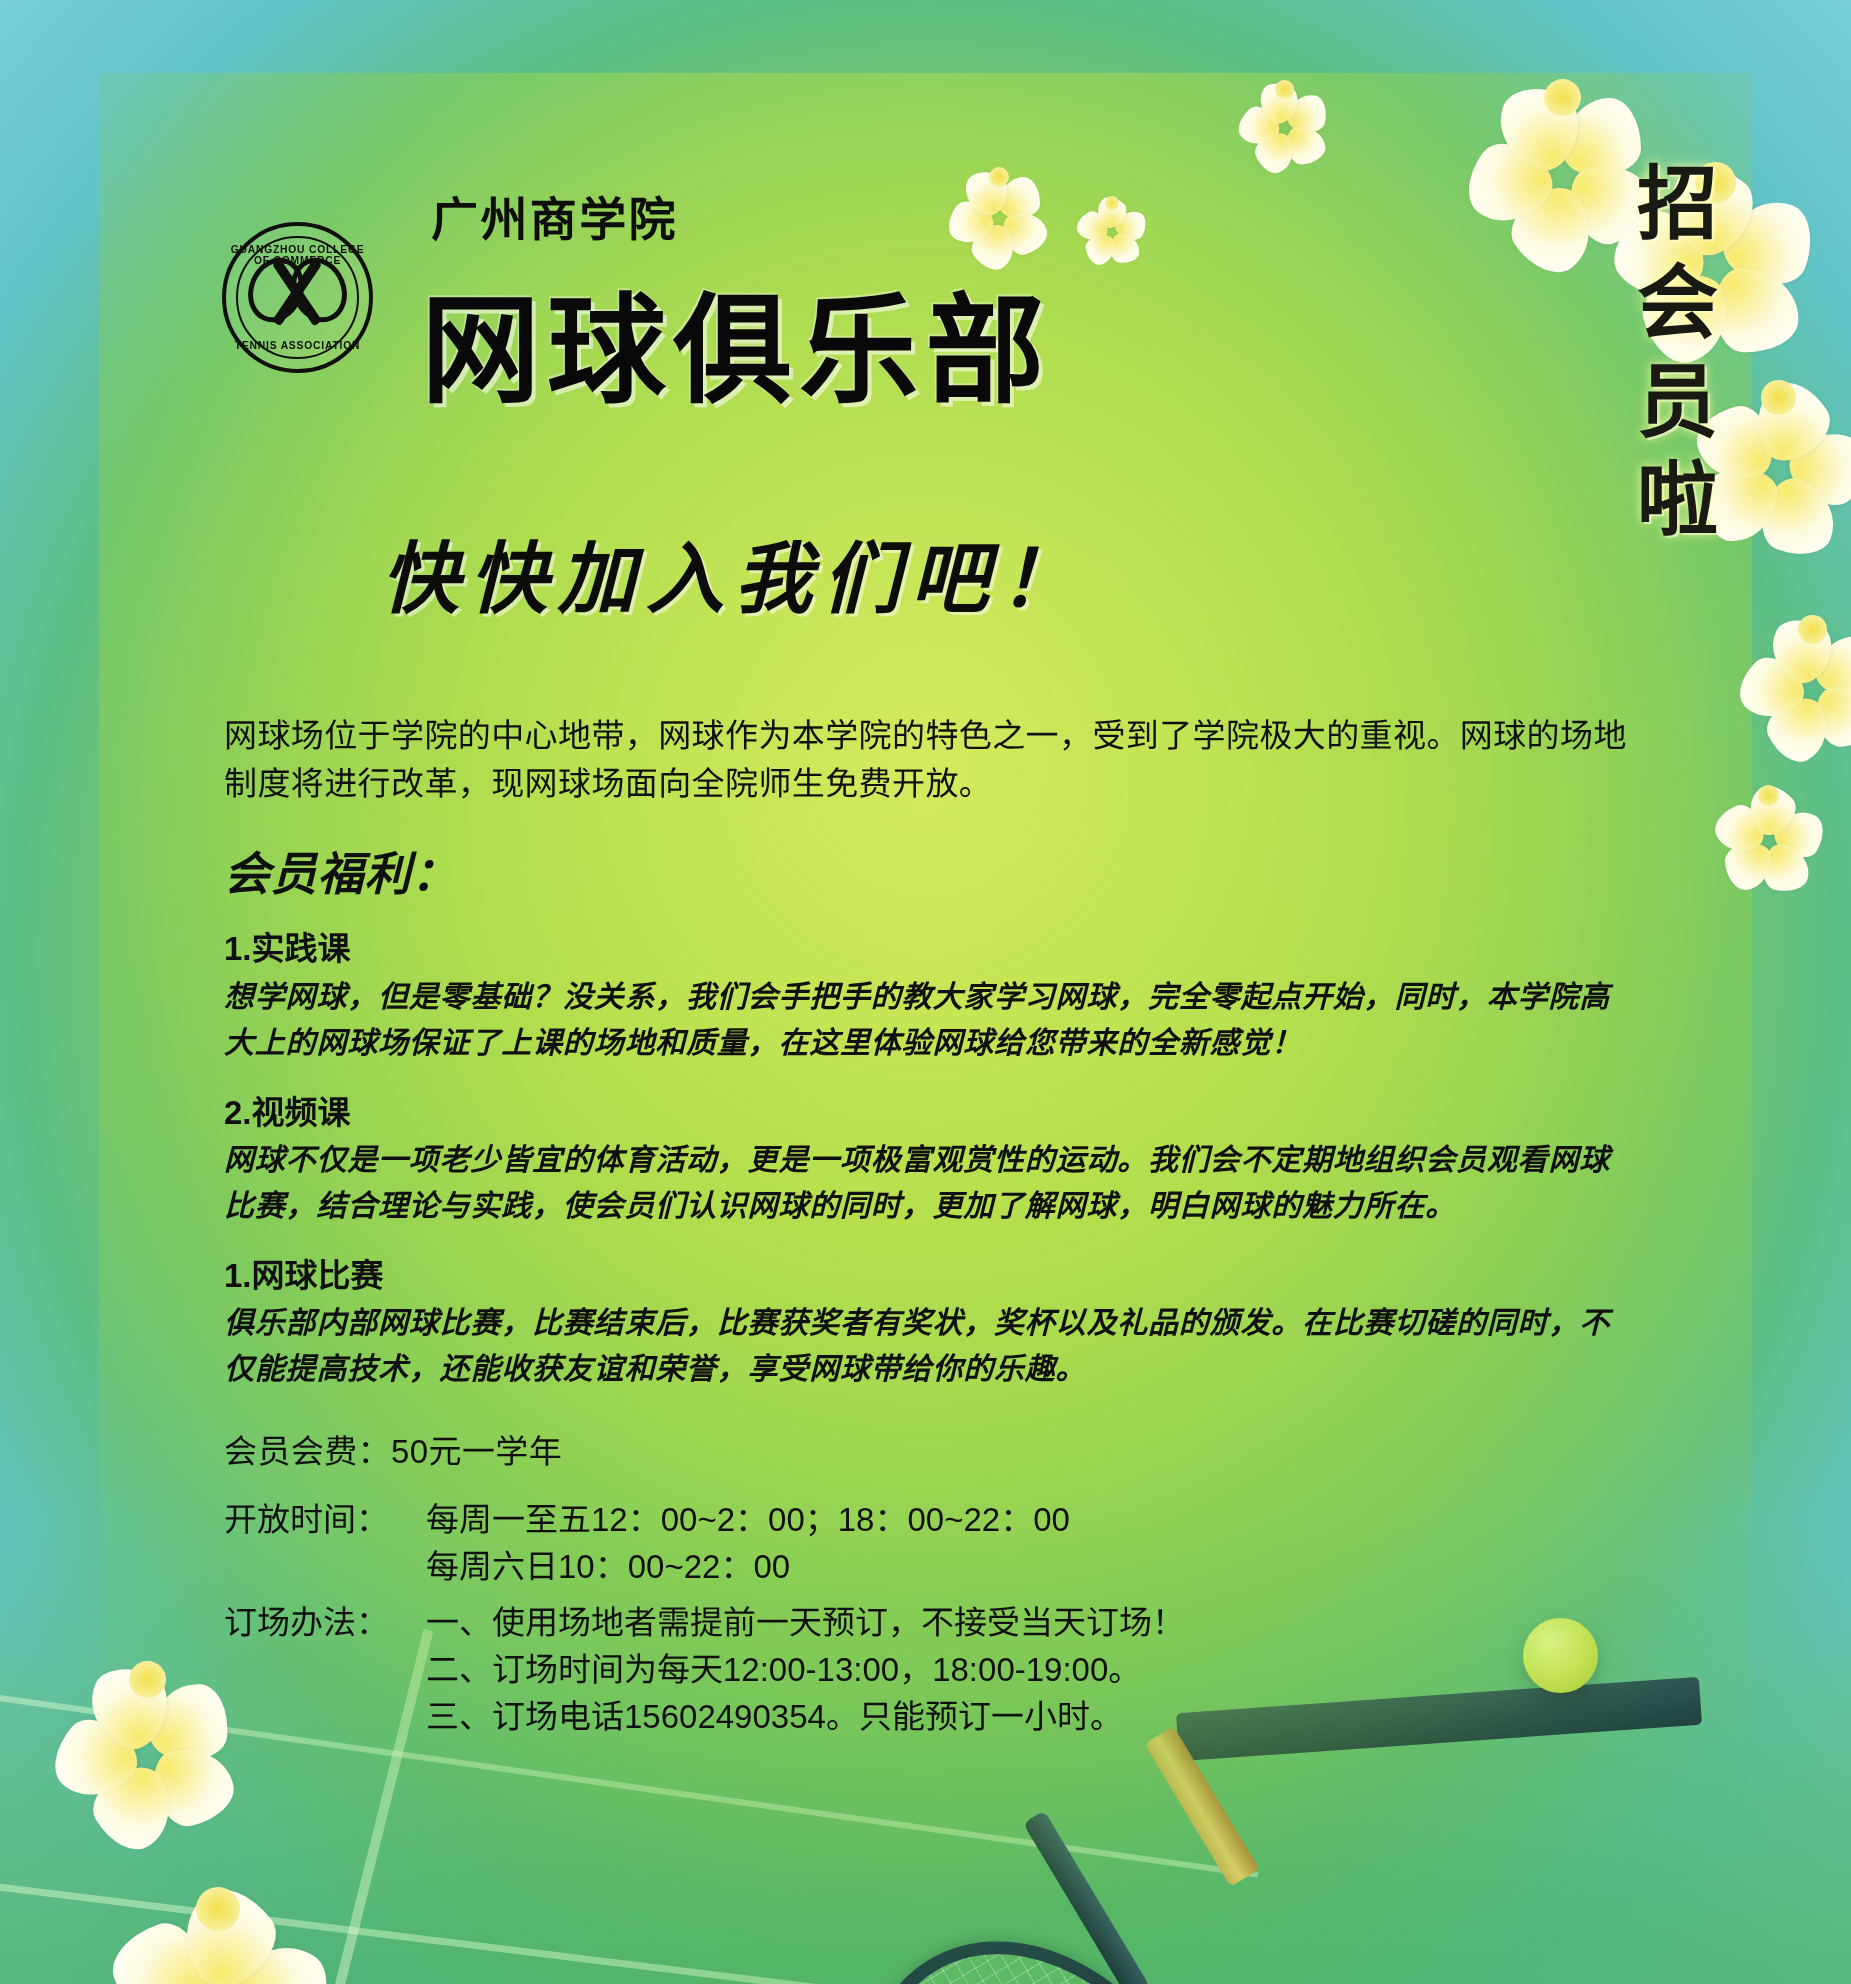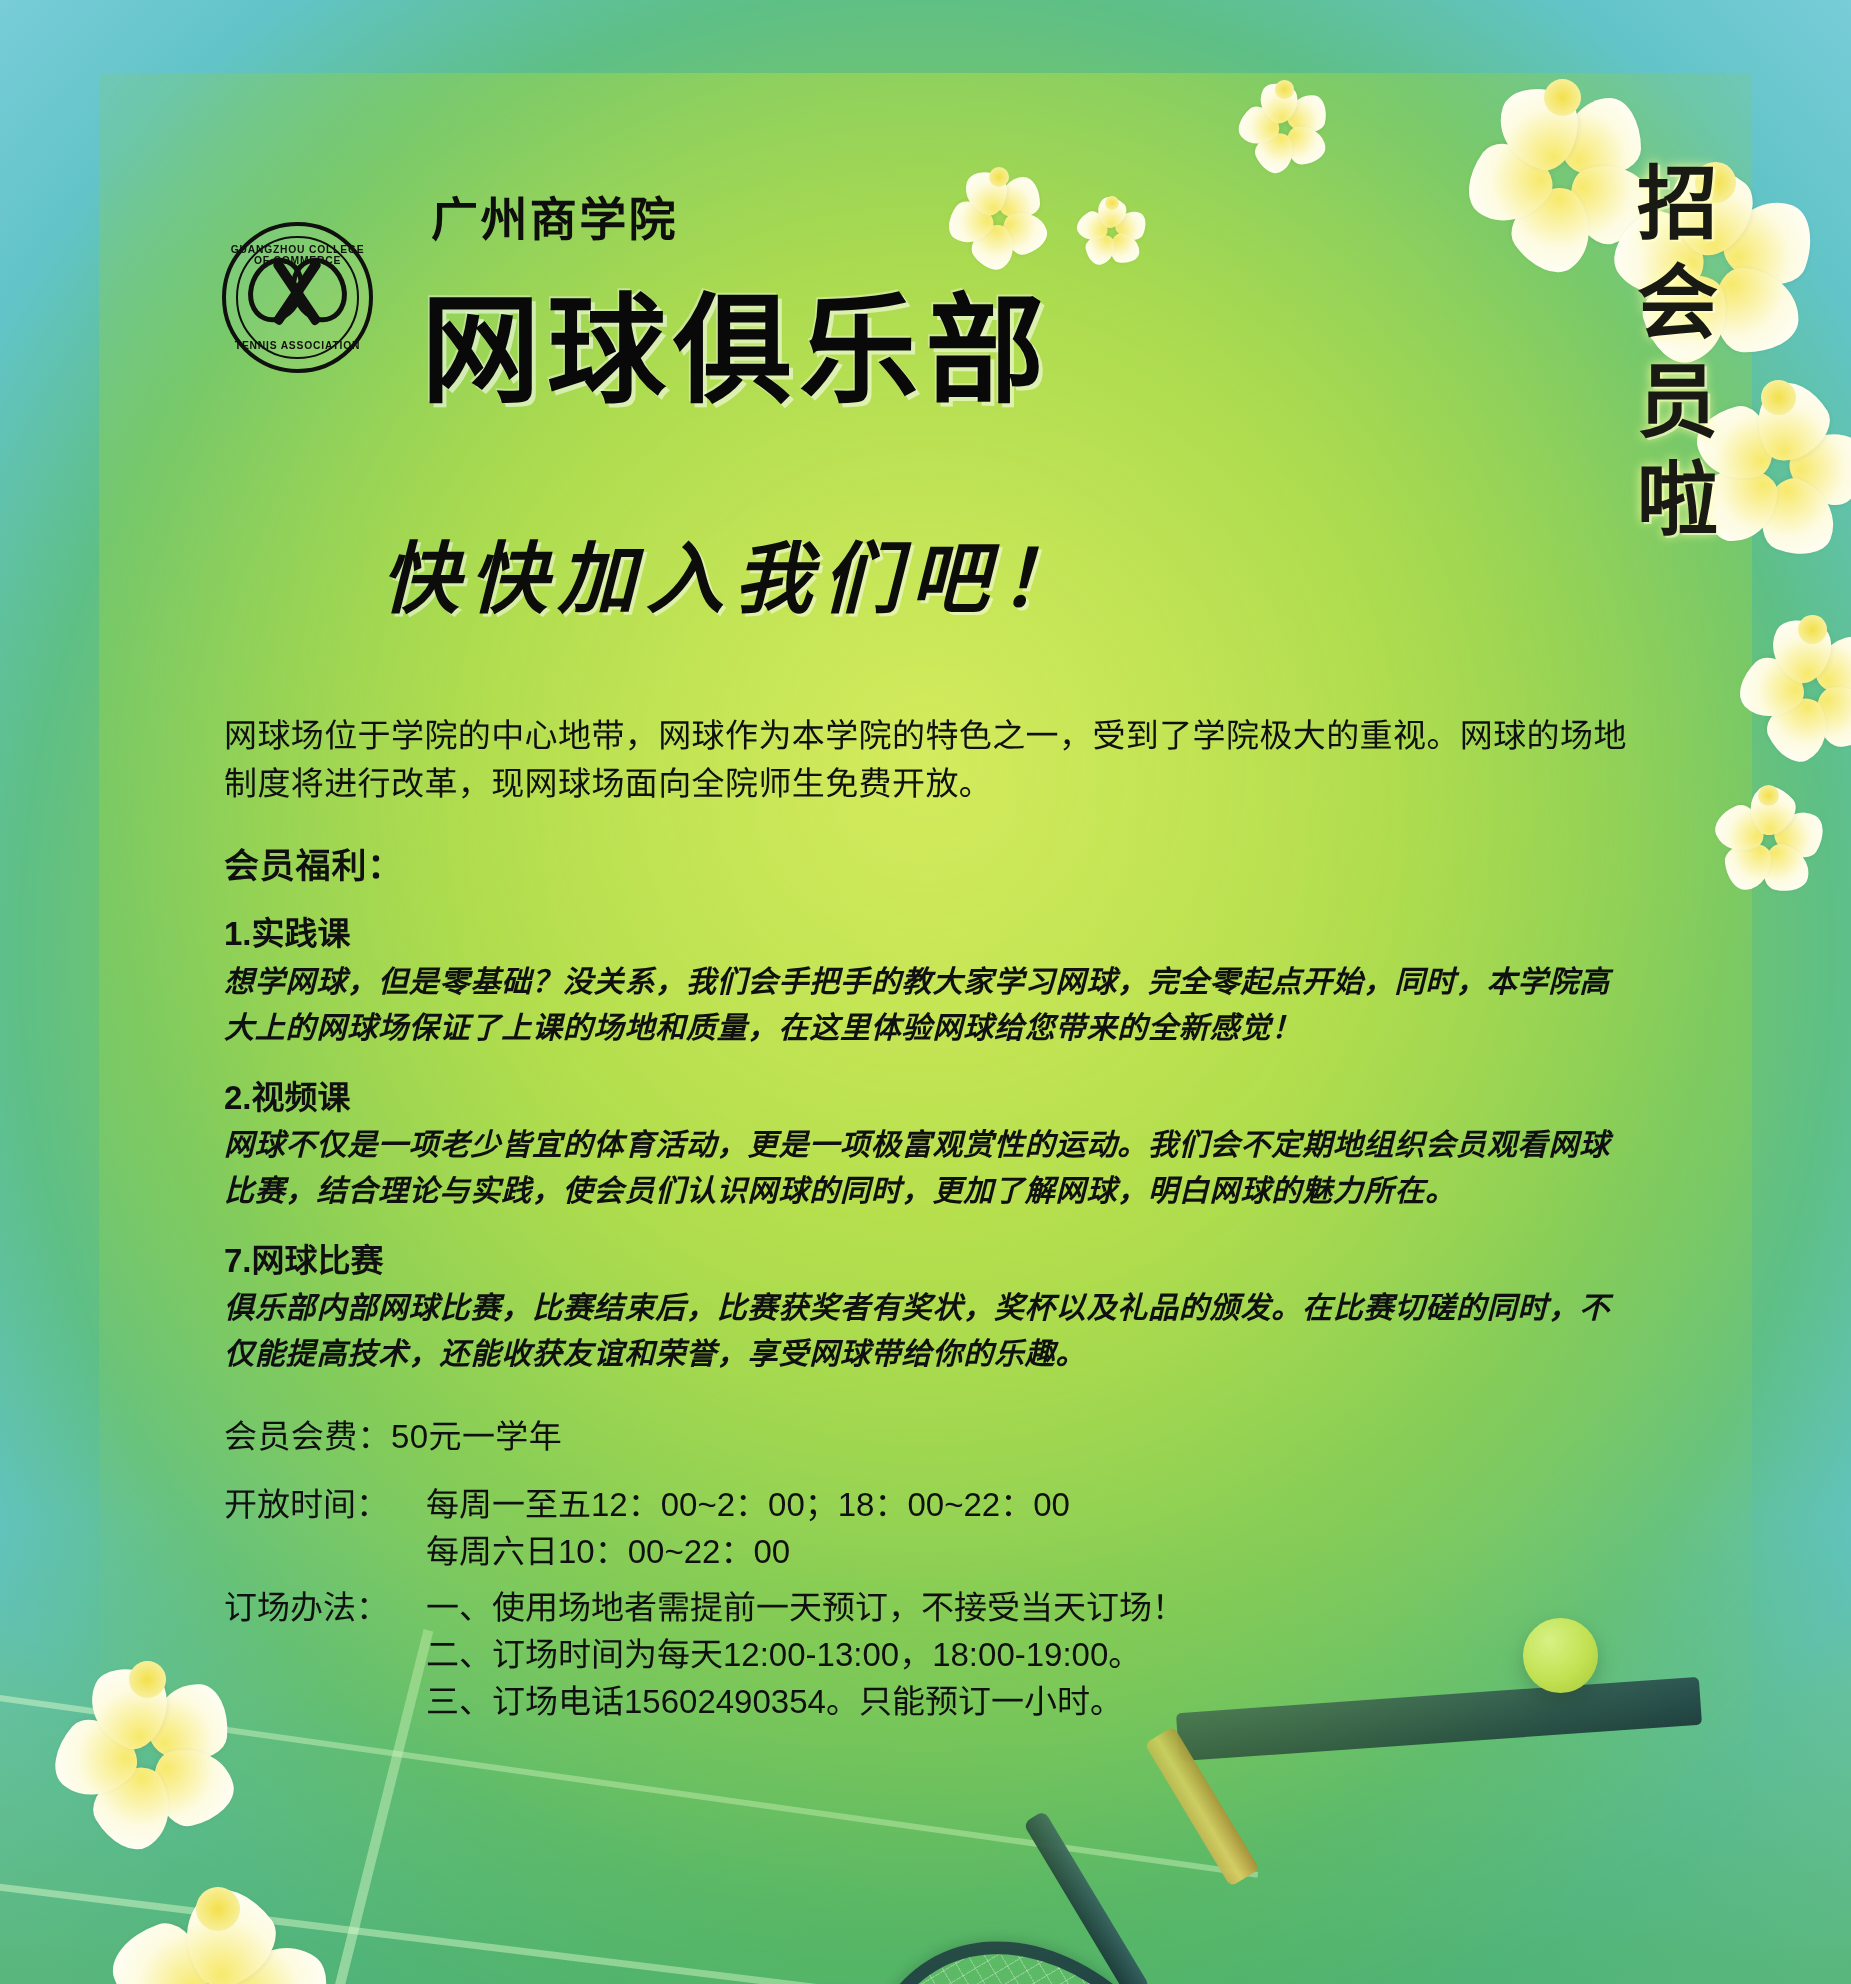--- a/index.html
+++ b/index.html
@@ -257,23 +257,24 @@
   .intro p {
     margin: 0;
     font-size: 33px;
     line-height: 1.46;
     letter-spacing: 0.4px;
   }
   .intro .para2 { margin-top: 9px; }
 
   .benefits-title {
     margin-top: 29px;
-    font-size: 35px;
+    font-size: 46px;
     font-weight: bold;
     letter-spacing: 0.8px;
+    font-style: italic;
   }
 
   .item-head {
     margin-top: 19px;
     font-size: 33px;
     font-weight: bold;
   }
   .item-body {
     margin-top: 3.2px;
     font-size: 30px;
@@ -430,21 +431,21 @@
     </div>
 
     <div class="benefits-title">会员福利：</div>
 
     <div class="item-head">1.实践课</div>
     <div class="item-body">想学网球，但是零基础？没关系，我们会手把手的教大家学习网球，完全零起点开始，同时，本学院高大上的网球场保证了上课的场地和质量，在这里体验网球给您带来的全新感觉！</div>
 
     <div class="item-head">2.视频课</div>
     <div class="item-body">网球不仅是一项老少皆宜的体育活动，更是一项极富观赏性的运动。我们会不定期地组织会员观看网球比赛，结合理论与实践，使会员们认识网球的同时，更加了解网球，明白网球的魅力所在。</div>
 
-    <div class="item-head">7.网球比赛</div>
+    <div class="item-head">1.网球比赛</div>
     <div class="item-body">俱乐部内部网球比赛，比赛结束后，比赛获奖者有奖状，奖杯以及礼品的颁发。在比赛切磋的同时，不仅能提高技术，还能收获友谊和荣誉，享受网球带给你的乐趣。</div>
 
     <div class="fee">会员会费：50元一学年</div>
 
     <div class="info-block">
       <div class="info-row">
         <div class="info-label">开放时间：</div>
         <div class="info-value">
           <div>每周一至五12：00~2：00；18：00~22：00</div>
           <div>每周六日10：00~22：00</div>

